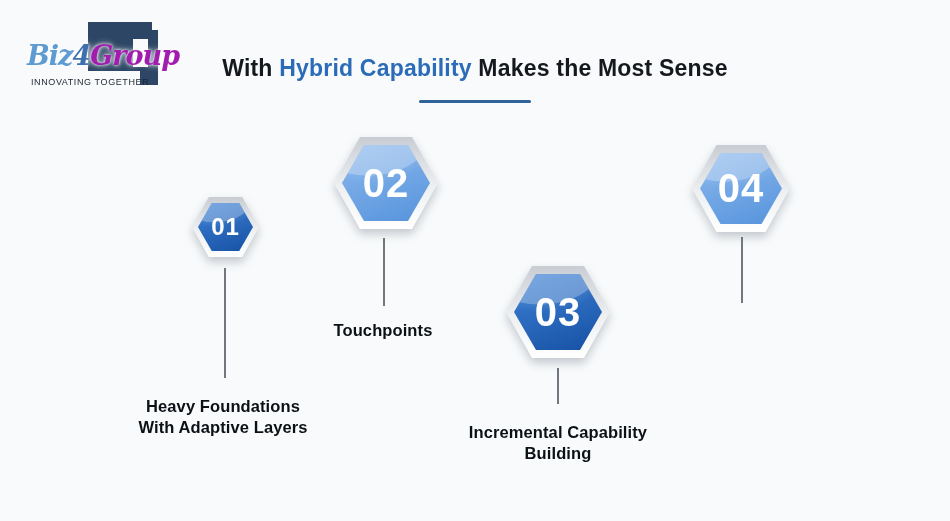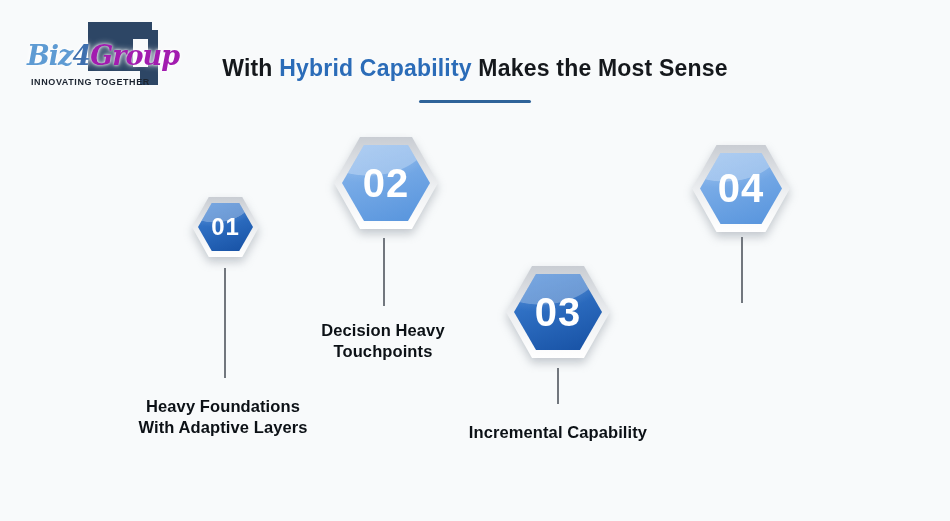--- a/index.html
+++ b/index.html
@@ -18,21 +18,21 @@
     font-family:"DejaVu Serif",serif;font-style:italic;
     font-size:27px;font-weight:600;letter-spacing:-1px;
     text-shadow:0 0 3px #ffffff,0 0 6px #ffffff;
     white-space:nowrap;
   }
   .brand .p-biz{color:#5e9bd3;}
   .brand .p-four{color:#3e6fae;}
   .brand .p-group{color:#a21caf;}
   .tagline{
     position:absolute;left:31px;top:77px;
-    font-size:9px;font-weight:700;letter-spacing:0.6px;
+    font-size:9px;font-weight:400;letter-spacing:0.6px;
     color:#1c2430;white-space:nowrap;
   }
 
   
   .title{
     position:absolute;top:55px;left:0;right:0;margin:0;
     text-align:center;
     font-size:23px;font-weight:700;color:#15181c;
     letter-spacing:0.2px;
   }
@@ -128,34 +128,34 @@
 
   <div id="hex2" class="hex-wrap large light">
     <div class="hex-outer">
       <div class="hex-inner">
         <span class="hex-num">02</span>
       </div>
     </div>
   </div>
   <div id="line2" class="connector"></div>
   <div id="label2" class="step-label">
-    <span>Decision Heavy</span>
     <span>Touchpoints</span>
   </div>
 
   <div id="hex3" class="hex-wrap large dark">
     <div class="hex-outer">
       <div class="hex-inner">
         <span class="hex-num">03</span>
       </div>
     </div>
   </div>
   <div id="line3" class="connector"></div>
   <div id="label3" class="step-label">
     <span>Incremental Capability</span>
+    <span>Building</span>
   </div>
 
   <div id="hex4" class="hex-wrap large light">
     <div class="hex-outer">
       <div class="hex-inner">
         <span class="hex-num">04</span>
       </div>
     </div>
   </div>
   <div id="line4" class="connector"></div>

